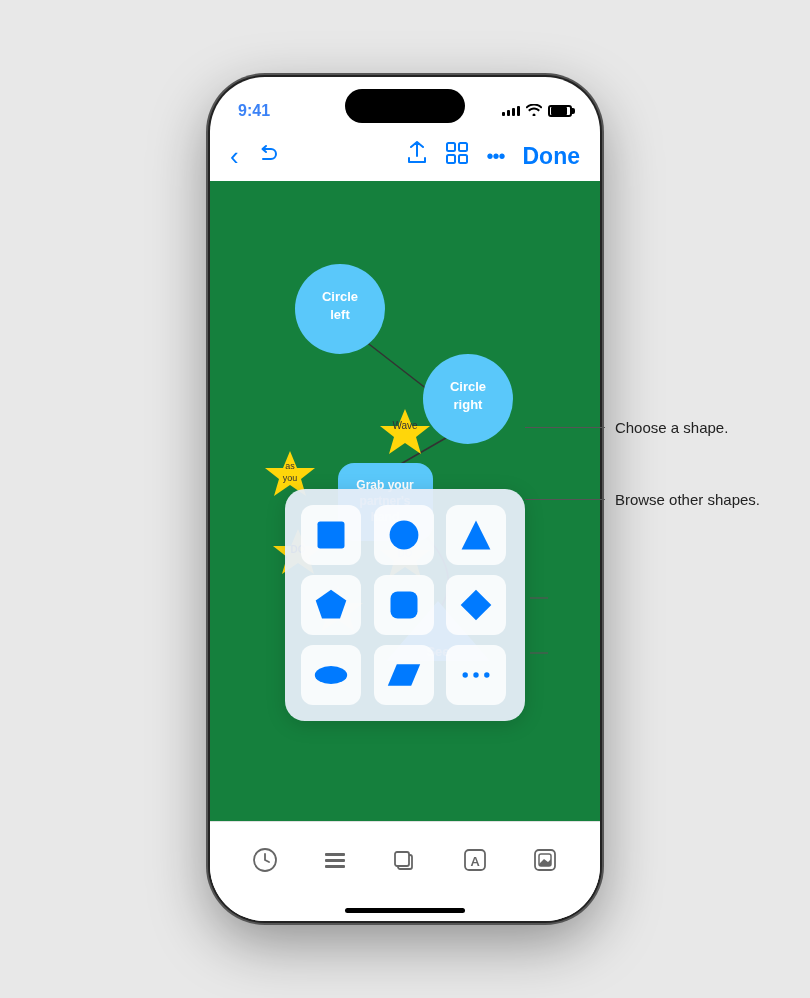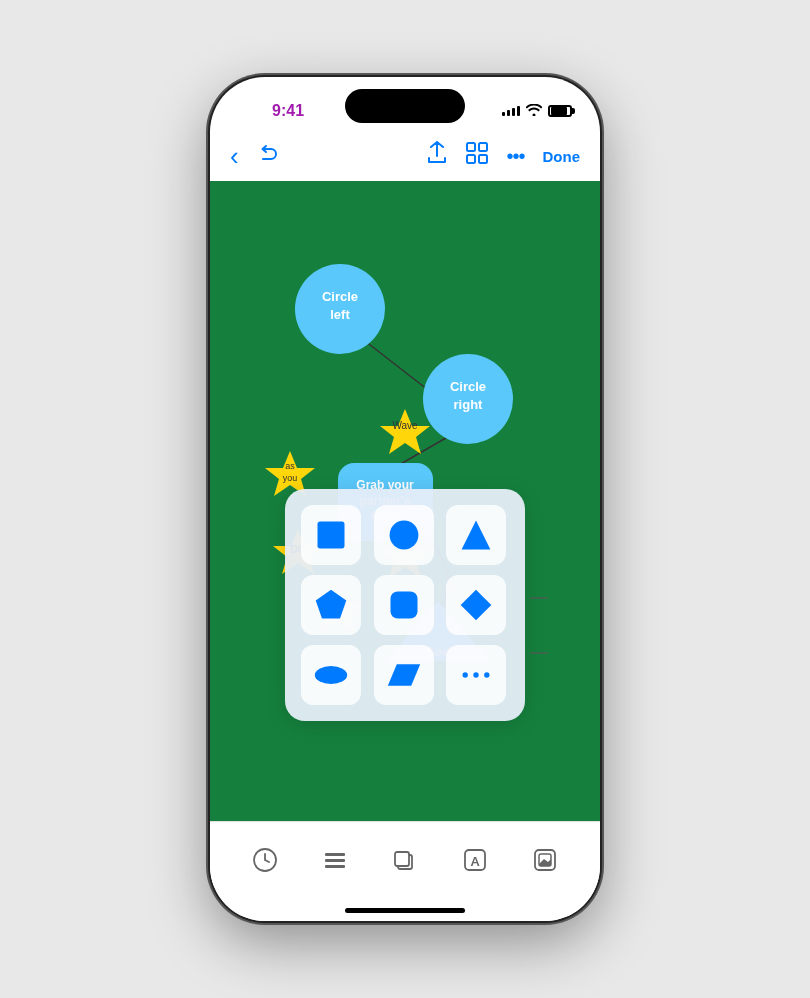--- a/index.html
+++ b/index.html
@@ -28,22 +28,21 @@
       height: 54px;
       display: flex;
       align-items: center;
       justify-content: space-between;
       padding: 14px 28px 0;
       z-index: 10;
     }
     .status-time {
       font-size: 16px;
       font-weight: 600;
-      color: #a21caf;
-      margin-left: 34px;
+      color: #3b82f6;
     }
     .status-icons {
       display: flex;
       align-items: center;
       gap: 6px;
     }
     .signal-bars { display: flex; align-items: flex-end; gap: 2px; }
     .signal-bar { background: #000; border-radius: 1px; width: 3px; }
     .wifi-icon { font-size: 13px; color: #000; }
     .battery-icon {
@@ -90,21 +89,21 @@
       display: flex;
       align-items: center;
       justify-content: space-between;
       padding: 0 20px;
       z-index: 10;
     }
     .toolbar-left { display: flex; align-items: center; gap: 18px; }
     .toolbar-right { display: flex; align-items: center; gap: 18px; }
     .toolbar-icon { font-size: 22px; color: #007AFF; cursor: pointer; }
     .toolbar-done {
-      font-size: 15px;
+      font-size: 23px;
       font-weight: 600;
       color: #007AFF;
       cursor: pointer;
     }
     
     .canvas-area {
       position: absolute;
       top: 104px;
       left: 0; right: 0;
       bottom: 100px;
@@ -367,20 +366,30 @@
           <rect x="3" y="3" width="20" height="20" rx="4" stroke="#666" stroke-width="1.8"></rect>
           <rect x="7" y="7" width="12" height="12" rx="2" stroke="#666" stroke-width="1.5"></rect>
           <polygon points="7,17 12,12 16,15 19,12 19,19 7,19" fill="#666"></polygon>
         </svg>
       </div>
     </div>
 
     <div class="home-indicator"></div>
   </div>
 
+  <div style="position:absolute; right:50px; top:50%; transform:translateY(-80px); display:flex; flex-direction:column; gap:55px;">
+    <div style="display:flex; align-items:center; gap:10px;">
+      <div style="width:80px; height:1px; background:#555;"></div>
+      <span style="font-size:15px; color:#222; white-space:nowrap;">Choose a shape.</span>
+    </div>
+    <div style="display:flex; align-items:center; gap:10px;">
+      <div style="width:80px; height:1px; background:#555;"></div>
+      <span style="font-size:15px; color:#222; white-space:nowrap;">Browse other shapes.</span>
+    </div>
+  </div>
 
   <svg style="position:absolute; top:0; left:0; width:810px; height:998px; pointer-events:none; z-index:50;">
 
     <line x1="548" y1="598" x2="530" y2="598" stroke="#555" stroke-width="1.2"></line>
 
     <line x1="548" y1="653" x2="530" y2="653" stroke="#555" stroke-width="1.2"></line>
   </svg>
 
 </div>
 

